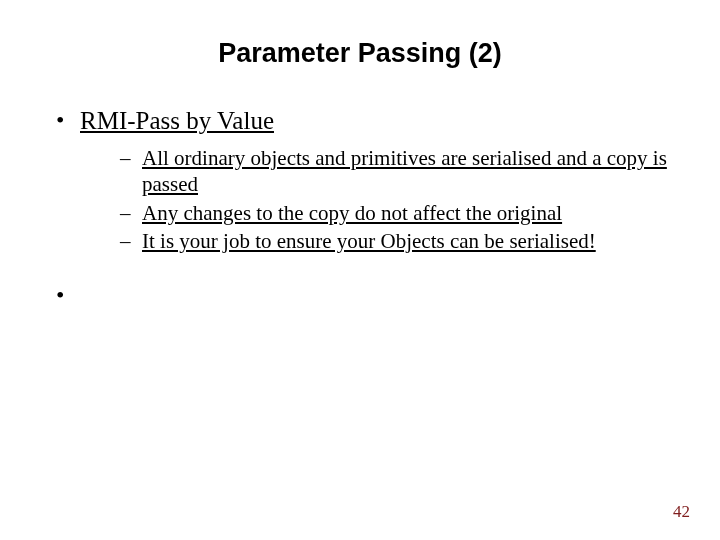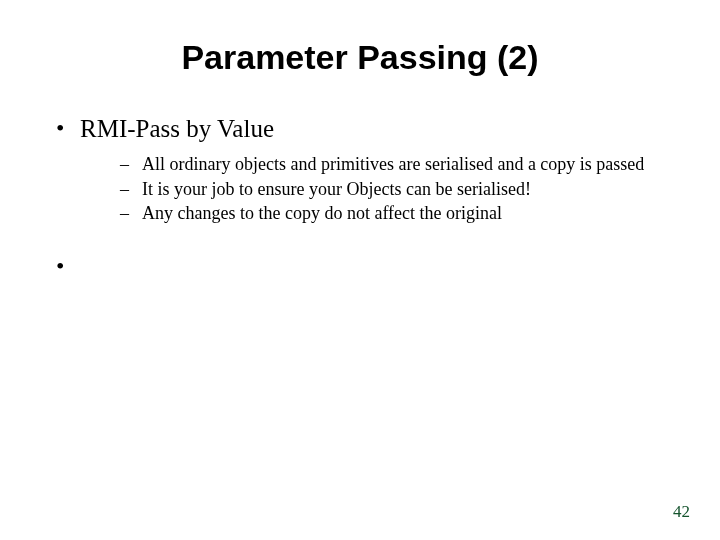--- a/index.html
+++ b/index.html
@@ -7,82 +7,83 @@
       width: 720px;
       height: 540px;
       background: #ffffff;
       font-family: "Times New Roman", Times, serif;
       position: relative;
       padding: 32px 52px 0 52px;
     }
     .title {
       font-family: Arial, Helvetica, sans-serif;
       font-weight: bold;
-      font-size: 34px;
+      font-size: 27px;
       text-align: center;
       margin-top: 6px;
       margin-bottom: 38px;
       color: #000;
     }
     .bullet-list {
       list-style: none;
     }
     .bullet-item {
       font-size: 25px;
       color: #000;
       margin-bottom: 10px;
       position: relative;
       padding-left: 28px;
+      text-decoration: underline;
     }
     .bullet-item::before {
       content: "•";
       position: absolute;
       left: 4px;
       top: 0;
       font-size: 24px;
     }
     .sub-list {
       list-style: none;
       margin-top: 10px;
       margin-bottom: 28px;
     }
     .sub-item {
-      font-size: 18px;
+      font-size: 21px;
       color: #000;
       line-height: 1.25;
       position: relative;
       padding-left: 62px;
       margin-bottom: 2px;
     }
     .sub-item::before {
       content: "–";
       position: absolute;
       left: 40px;
       top: 0;
     }
     .page-number {
       position: absolute;
       bottom: 18px;
       right: 30px;
       font-size: 17px;
-      color: #14532d;
+      color: #7f1d1d;
     }
   </style>
 </head>
 <body>
 
 <h1 class="title">Parameter Passing (2)</h1>
 
 <ul class="bullet-list">
   <li class="bullet-item">
     <span>RMI-Pass by Value</span>
     <ul class="sub-list">
       <li class="sub-item">All ordinary objects and primitives are serialised and a copy is passed</li>
+      <li class="sub-item">Any changes to the copy do not affect the original</li>
       <li class="sub-item">It is your job to ensure your Objects can be serialised!</li>
-      <li class="sub-item">Any changes to the copy do not affect the original</li>
     </ul>
   </li>
   <li class="bullet-item">
     <ul class="sub-list">
     </ul>
   </li>
 </ul>
 
 <div class="page-number">42</div>
 

